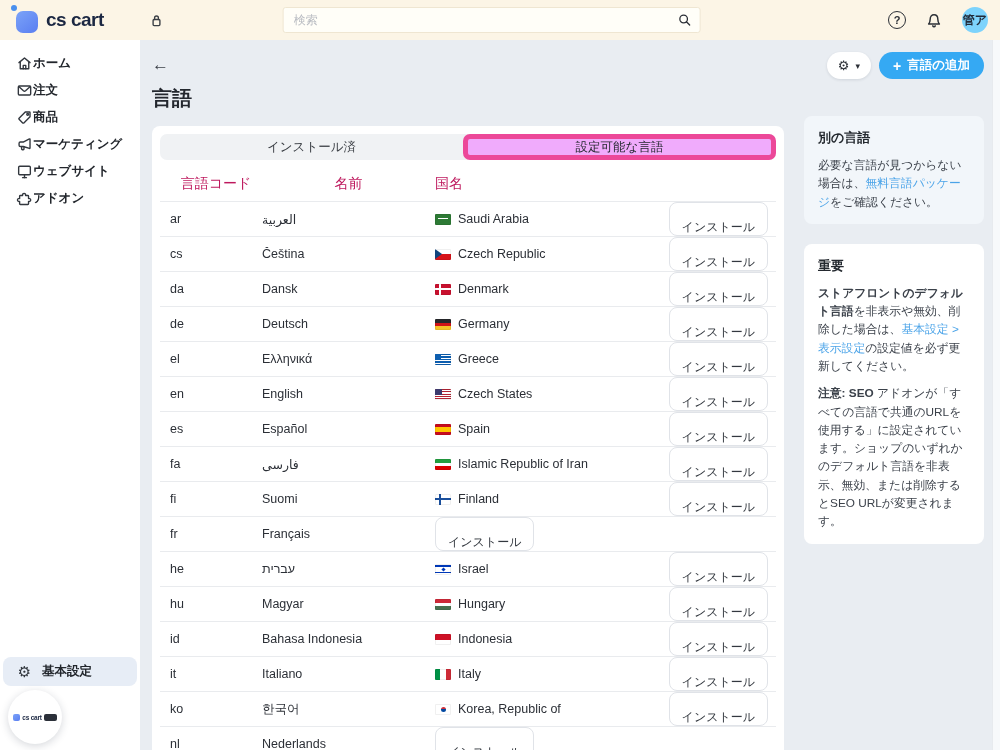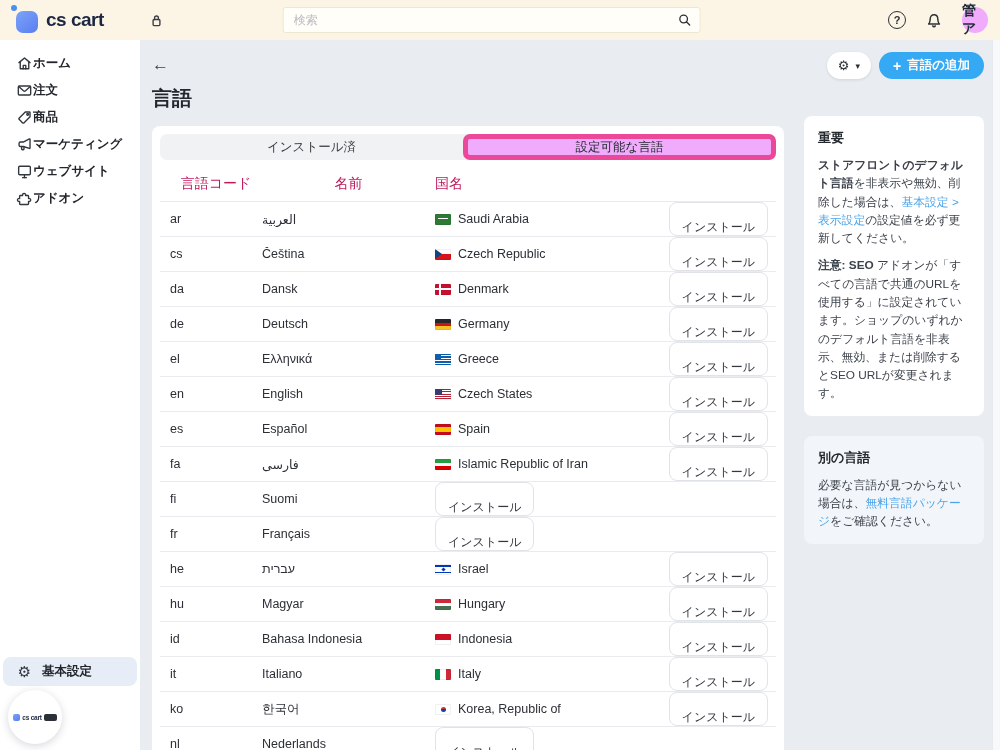--- a/index.html
+++ b/index.html
@@ -29,22 +29,22 @@
     width:100%; height:100%; background:#fffef8; border:1px solid #efe6d2; border-radius:3px;
     padding:0 32px 0 10px; font-size:12px; color:#2b2f36; outline:none;
     font-family:inherit;
   }
   .top-search input::placeholder { color:#b9bcc2; }
   .top-search .mag { position:absolute; right:8px; top:5px; color:#2b2f36; }
   .top-right { position:absolute; right:12px; top:0; height:40px; display:flex; align-items:center; gap:19px; }
   .help-btn { width:18px; height:18px; border:1.4px solid #2b2f36; border-radius:50%;
     display:flex; align-items:center; justify-content:center; font-size:11px; font-weight:700; color:#2b2f36; cursor:pointer; }
   .bell-btn { color:#2b2f36; cursor:pointer; }
-  .avatar { width:26px; height:26px; border-radius:50%; background:#f0abfc; display:flex; align-items:center;
-    justify-content:center; font-size:14px; font-weight:600; color:#212a38; cursor:pointer; }
+  .avatar { width:26px; height:26px; border-radius:50%; background:#7dd3fc; display:flex; align-items:center;
+    justify-content:center; font-size:12px; font-weight:600; color:#212a38; cursor:pointer; }
 
   
   .sidebar {
     position:absolute; top:40px; left:0; bottom:0; width:140px; background:#ffffff;
   }
   .nav-list { padding-top:10px; }
   .nav-item { display:flex; align-items:center; padding:5px 8px 5px 16px; cursor:pointer; }
   .nav-ico { width:17px; height:17px; color:#32373e; flex:none; }
   .nav-label { font-size:12.5px; font-weight:600; color:#22262c; white-space:nowrap; }
   .sidebar-bottom { position:absolute; left:0; right:0; bottom:0; }
@@ -348,20 +348,24 @@
             <div class="cell c-name">فارسی</div>
             <div class="cell c-country">
               <span class="flag ir"></span>
               <span>Islamic Republic of Iran</span>
             </div>
             <button class="install-btn">インストール</button>
           </div>
           <div class="lang-row">
             <div class="cell c-code">fi</div>
             <div class="cell c-name">Suomi</div>
+            <div class="cell c-country">
+              <span class="flag fi"></span>
+              <span>Finland</span>
+            </div>
             <button class="install-btn">インストール</button>
           </div>
           <div class="lang-row">
             <div class="cell c-code">fr</div>
             <div class="cell c-name">Français</div>
             <button class="install-btn">インストール</button>
           </div>
           <div class="lang-row">
             <div class="cell c-code">he</div>
             <div class="cell c-name">עברית</div>
@@ -409,30 +413,30 @@
           </div>
           <div class="lang-row">
             <div class="cell c-code">nl</div>
             <div class="cell c-name">Nederlands</div>
             <button class="install-btn">インストール</button>
           </div>
         </div>
     </div>
 
     <div class="right-col">
+      <div class="panel tinted">
+        <h3>別の言語</h3>
+        <div>
+            <p><span>必要な言語が見つからない場合は、</span><a class="link">無料言語パッケージ</a><span>をご確認ください。</span></p>
+          </div>
+      </div>
       <div class="panel white">
         <h3>重要</h3>
         <div>
             <p><span class="b">ストアフロントのデフォルト言語</span><span>を非表示や無効、削除した場合は、</span><a class="link">基本設定 &gt; 表示設定</a><span>の設定値を必ず更新してください。</span></p>
             <p><span class="b">注意: SEO</span><span> アドオンが「すべての言語で共通のURLを使用する」に設定されています。ショップのいずれかのデフォルト言語を非表示、無効、または削除するとSEO URLが変更されます。</span></p>
           </div>
       </div>
-      <div class="panel tinted">
-        <h3>別の言語</h3>
-        <div>
-            <p><span>必要な言語が見つからない場合は、</span><a class="link">無料言語パッケージ</a><span>をご確認ください。</span></p>
-          </div>
-      </div>
     </div>
   </div>
 </div>
 
 <div class="scroll-strip"></div>
 
 </body></html>

